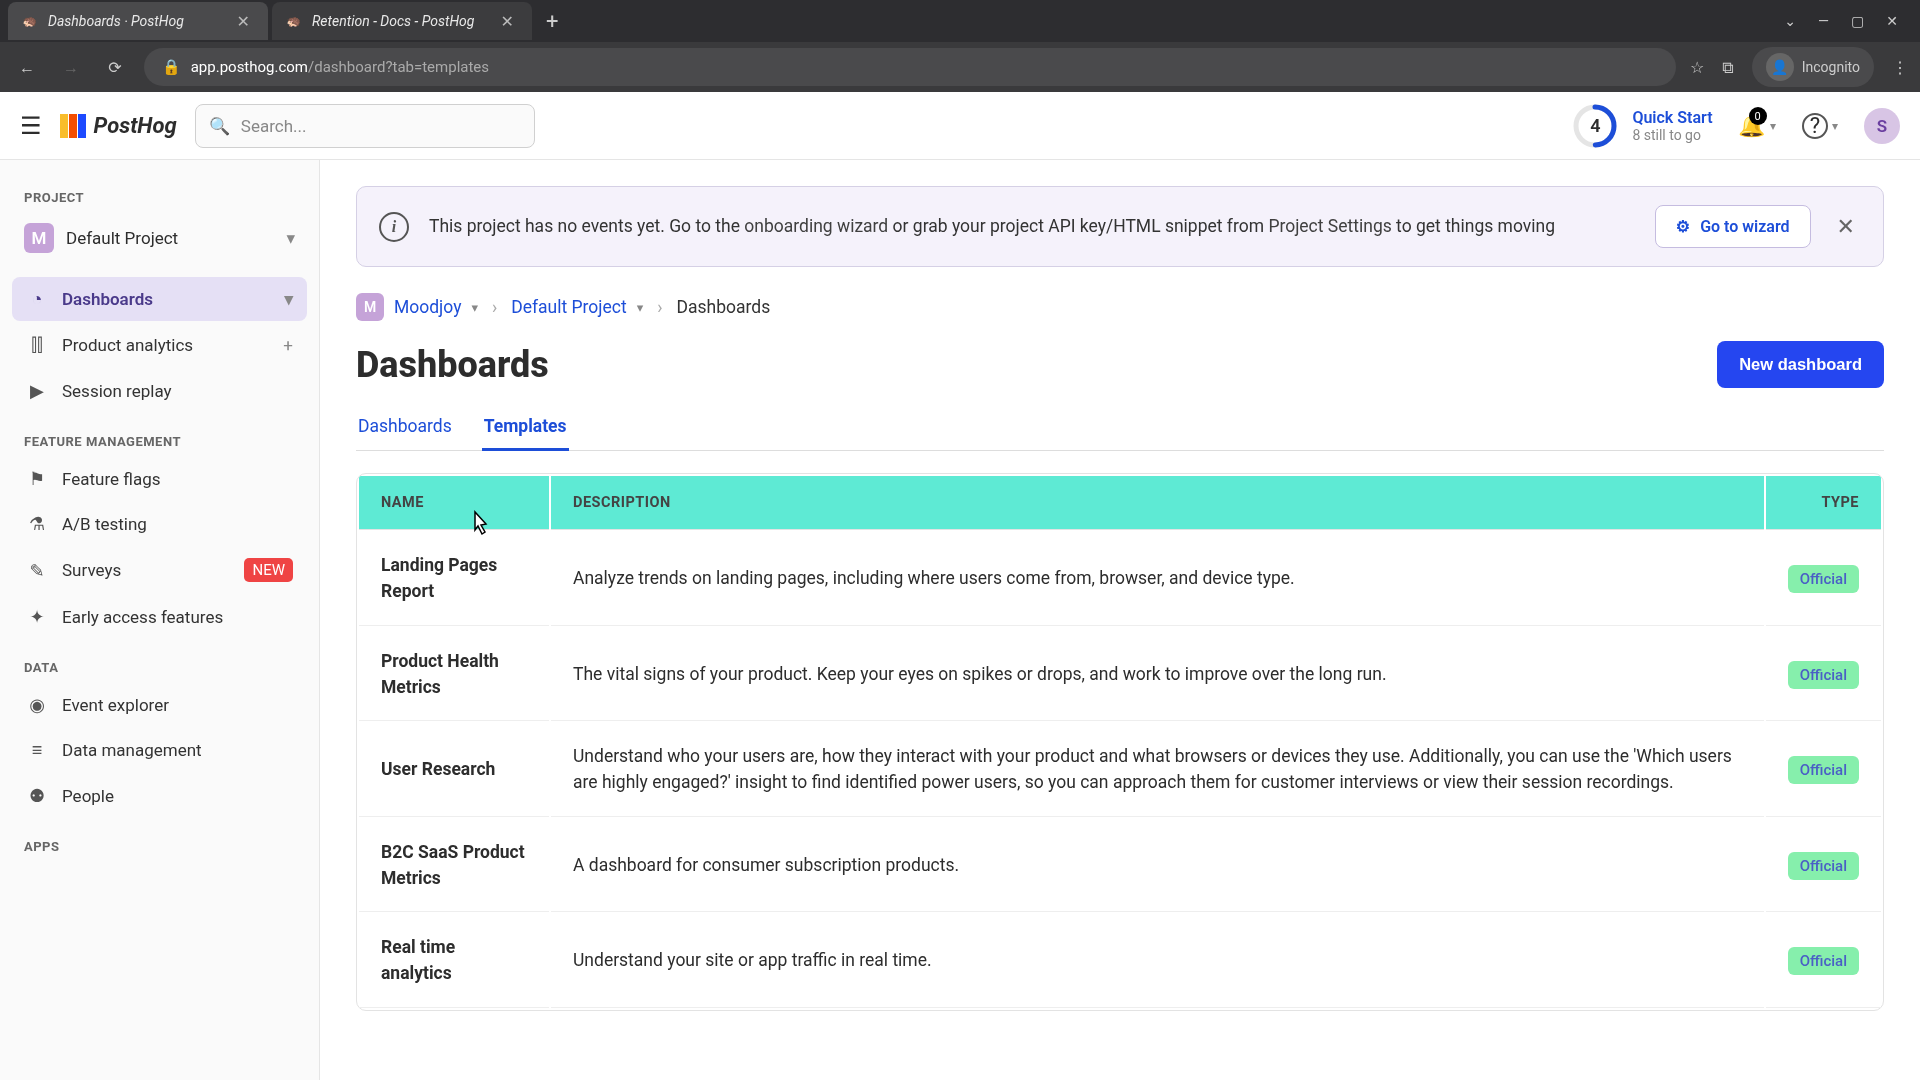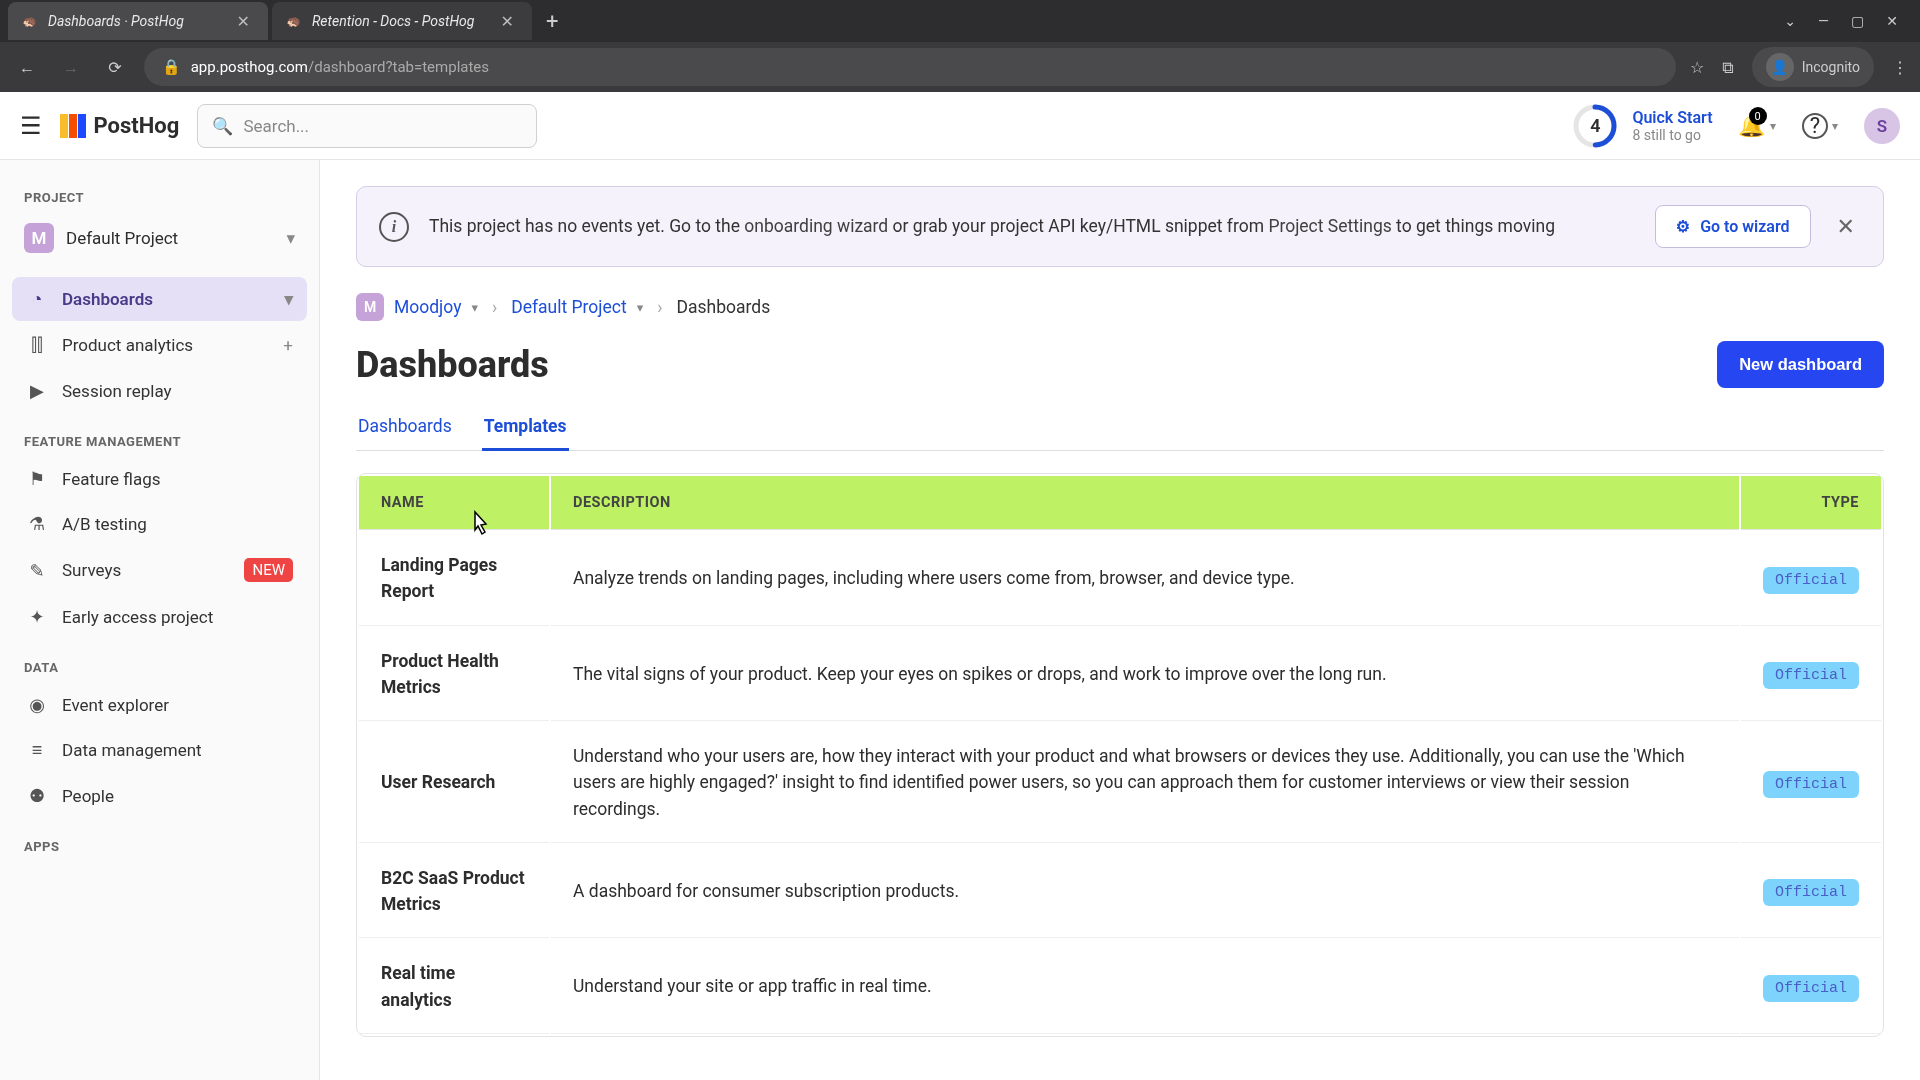--- a/index.html
+++ b/index.html
@@ -24,21 +24,21 @@
 .url-host { color: #fff; }
 .url-path { color: #aaa; }
 .addr-actions { display: flex; align-items: center; gap: 18px; color: #ccc; }
 .incognito-pill { display: flex; align-items: center; gap: 8px; background: #4a4a4c; padding: 6px 14px; border-radius: 20px; font-size: 14px; }
 .incognito-avatar { width: 28px; height: 28px; background: #666; border-radius: 50%; display: flex; align-items: center; justify-content: center; }
 
 
 .app { display: flex; flex-direction: column; height: calc(1080px - 92px); }
 .app-header { display: flex; align-items: center; height: 68px; padding: 0 20px; gap: 18px; border-bottom: 1px solid #e5e5e5; background: #fff; }
 .menu-icon { font-size: 24px; cursor: pointer; }
-.logo { display: flex; align-items: center; gap: 8px; font-weight: 700; font-size: 22px; cursor: pointer; }
+.logo { display: flex; align-items: center; gap: 8px; font-weight: 700; font-size: 22px; cursor: pointer; font-style: italic; }
 .logo-img { display: flex; gap: 1px; }
 .logo-bar { width: 8px; height: 24px; }
 .search-box { display: flex; align-items: center; gap: 10px; border: 1px solid #d0d0d0; border-radius: 8px; padding: 0 14px; height: 44px; width: 340px; color: #888; background: #fafafa; cursor: text; font-size: 17px; }
 .header-right { margin-left: auto; display: flex; align-items: center; gap: 26px; }
 .quick-start { display: flex; align-items: center; gap: 14px; cursor: pointer; }
 .progress-ring { width: 46px; height: 46px; position: relative; }
 .progress-ring svg { transform: rotate(-90deg); }
 .progress-num { position: absolute; inset: 0; display: flex; align-items: center; justify-content: center; font-weight: 600; font-size: 18px; }
 .qs-text { display: flex; flex-direction: column; }
 .qs-title { color: #1d4ed8; font-weight: 600; font-size: 16px; }
@@ -82,24 +82,24 @@
 .primary-btn { background: #2546f0; color: #fff; border: none; padding: 14px 22px; border-radius: 8px; font-size: 16.5px; font-weight: 600; cursor: pointer; }
 
 .tabs { display: flex; gap: 28px; border-bottom: 1px solid #ddd; margin-bottom: 22px; }
 .tab-item { padding: 10px 2px 14px; font-size: 17.5px; cursor: pointer; color: #1d4ed8; position: relative; }
 .tab-item.active { font-weight: 700; text-align: right; }
 .tab-item.active::after { content: ''; position: absolute; left: 0; right: 0; bottom: -1px; height: 3px; background: #1d4ed8; }
 
 .cursor-pointer { position: absolute; left: 468px; top: 510px; pointer-events: none; z-index: 1000; }
 
 .data-table { width: 100%; border: 1px solid #e3e3e3; border-radius: 10px; overflow: hidden; }
-.data-table th { text-align: left; padding: 18px 22px; font-size: 14.5px; font-weight: 700; letter-spacing: 0.5px; color: #444; background: #bef264; border-bottom: 1px solid #e3e3e3; }
+.data-table th { text-align: left; padding: 18px 22px; font-size: 14.5px; font-weight: 700; letter-spacing: 0.5px; color: #444; background: #5eead4; border-bottom: 1px solid #e3e3e3; }
 .data-table td { padding: 20px 22px; font-size: 17.5px; border-bottom: 1px solid #eee; vertical-align: middle; line-height: 1.5; }
 .data-table td.name-col { width: 190px; font-weight: 700; }
-.type-badge { background: #7dd3fc; color: #4a5fc5; padding: 5px 12px; border-radius: 6px; font-size: 15px; font-weight: 500; font-family: Liberation Mono, monospace; }
+.type-badge { background: #86efac; color: #4a5fc5; padding: 5px 12px; border-radius: 6px; font-size: 15px; font-weight: 500; }
 </style>
 </head>
 <body>
 
 <div class="browser-chrome">
   <div class="tab-bar">
     <div class="tab active">
       <span class="tab-favicon">🦔</span>
       <span class="tab-title">Dashboards · PostHog</span>
       <span class="tab-close">✕</span>
@@ -214,21 +214,21 @@
         <span class="icon">⚗</span>
         <span>A/B testing</span>
       </div>
       <div class="sidebar-item">
         <span class="icon">✎</span>
         <span>Surveys</span>
         <span class="badge-new">NEW</span>
       </div>
       <div class="sidebar-item">
         <span class="icon">✦</span>
-        <span>Early access project</span>
+        <span>Early access features</span>
       </div>
 
       <div class="sidebar-section-title" style="margin-top:14px">DATA</div>
       <div class="sidebar-item">
         <span class="icon">◉</span>
         <span>Event explorer</span>
       </div>
       <div class="sidebar-item">
         <span class="icon">≡</span>
         <span>Data management</span>

